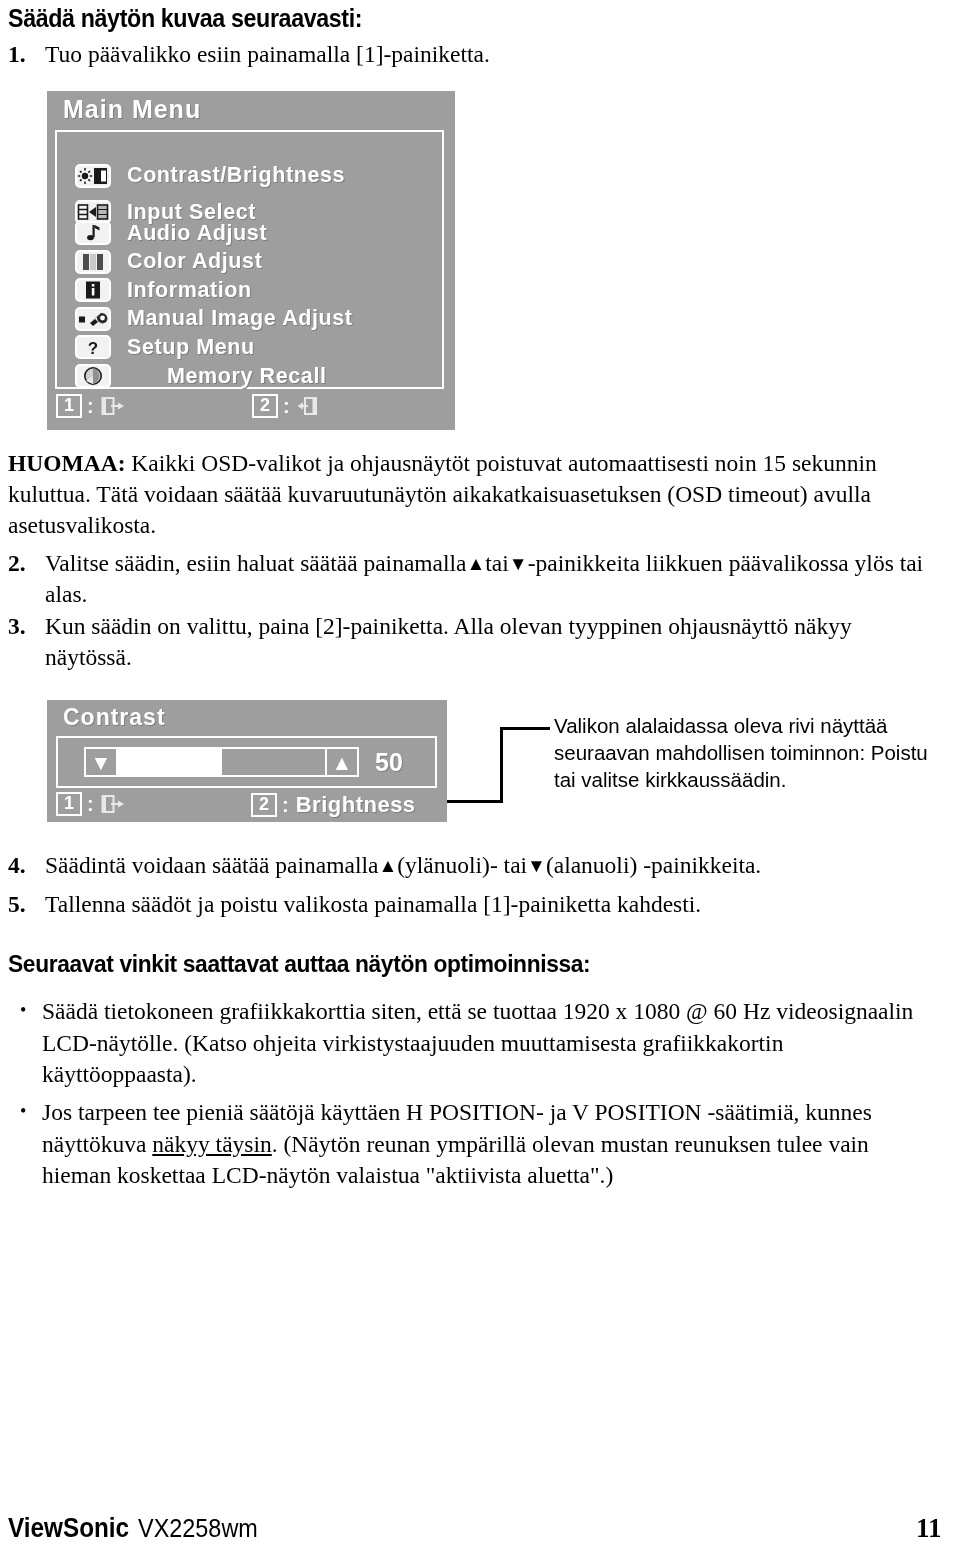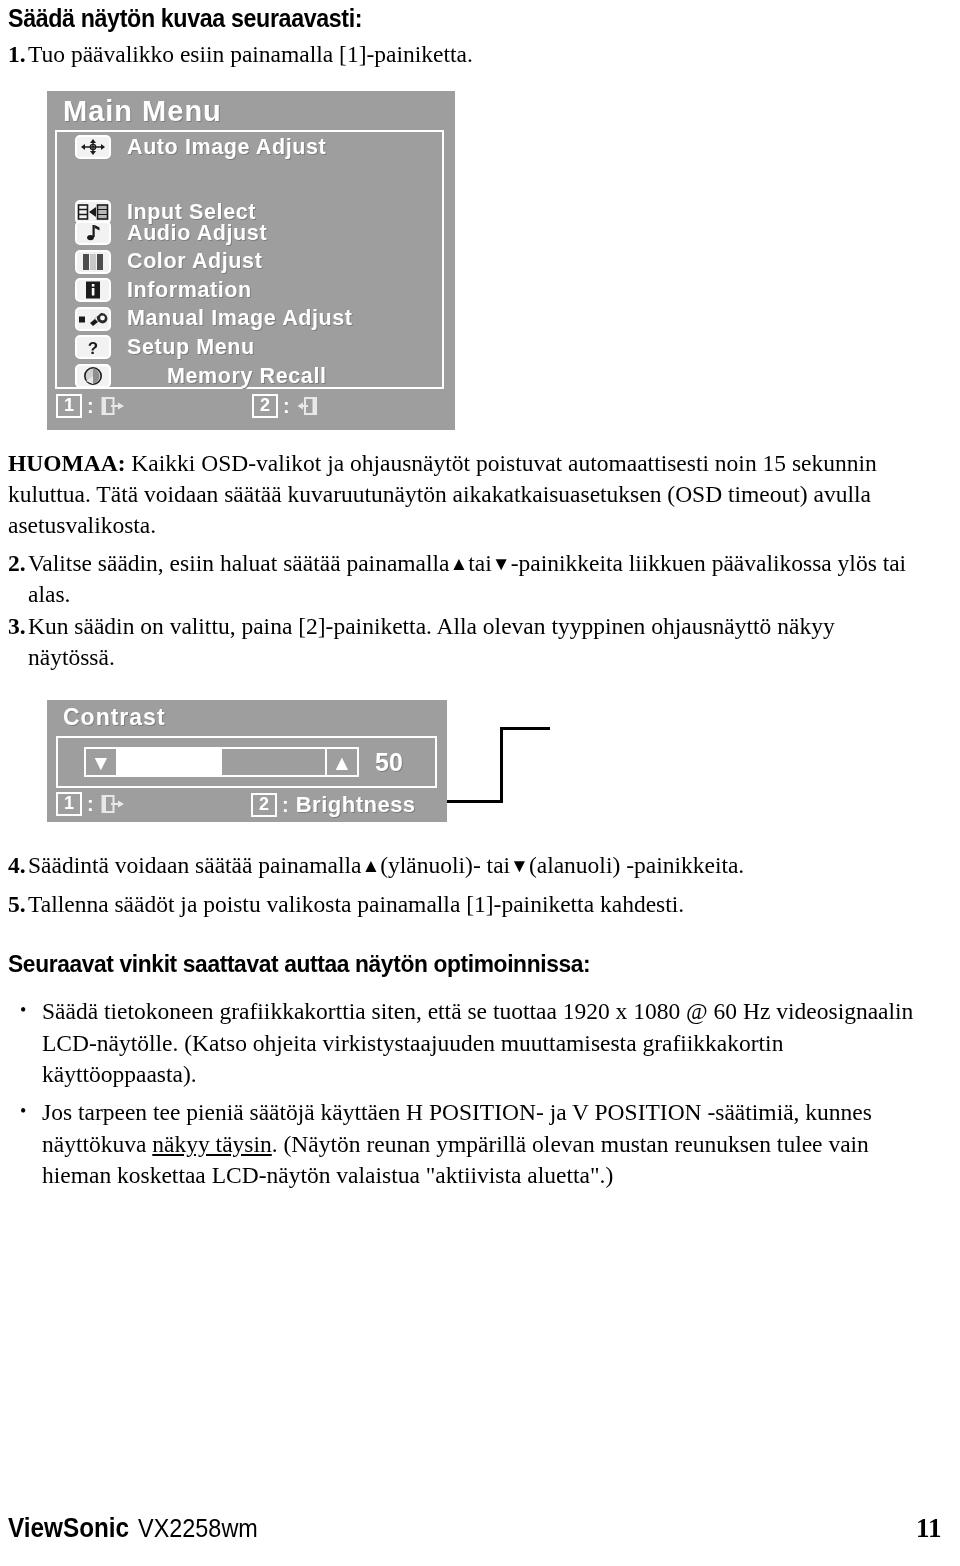--- a/index.html
+++ b/index.html
@@ -42,21 +42,21 @@
     line-height: 31px;
   }
   .step .num {
     position: absolute;
     left: 0;
     top: 0;
     font-weight: bold;
   }
   .step .body {
     display: block;
-    margin-left: 20px;
+    margin-left: 37px;
   }
 
   .para {
     position: absolute;
     font-family: "Liberation Serif", serif;
     font-size: 23.5px;
     line-height: 31px;
   }
   .para b { font-weight: bold; }
 
@@ -239,41 +239,45 @@
 
   <div class="h-bold" style="left:8px; top:4px;">Säädä näytön kuvaa seuraavasti:</div>
 
   <div class="step" style="left:8px; top:39px; width:930px;">
     <span class="num">1.</span>
     <span class="body">Tuo päävalikko esiin painamalla [1]-painiketta.</span>
   </div>
 
   <div class="osd" id="mainmenu" style="left:47px; top:91px; width:408px; height:339px;">
 
-    <div class="osd-title" style="left:16px; top:4px; font-size:29px;">Main Menu</div>
+    <div class="osd-title" style="left:16px; top:4px; font-size:25px;">Main Menu</div>
 
     <div class="osd-box" style="left:8px; top:39px; width:389px; height:259px;">
 
-      <div class="mrow" style="top:1px;">
-        <span class="micon">
-          <svg width="32" height="20" viewBox="0 0 32 20">
-            <g stroke="#1a1a1a" stroke-width="1.4" fill="none">
-              <line x1="16" y1="4" x2="16" y2="16"></line>
-              <line x1="7" y1="10" x2="25" y2="10"></line>
+
+      <div class="mrow" style="top:29.6px;">
+        <span class="micon">
+          <svg width="32" height="20" viewBox="0 0 32 20">
+            <rect x="17" y="2" width="13" height="16" fill="#1a1a1a"></rect>
+            <rect x="24" y="4.5" width="5" height="11" fill="#ffffff"></rect>
+            <circle cx="8" cy="10" r="3.2" fill="#1a1a1a"></circle>
+            <g stroke="#1a1a1a" stroke-width="1.5">
+              <line x1="8" y1="2" x2="8" y2="4.4"></line>
+              <line x1="8" y1="15.6" x2="8" y2="18"></line>
+              <line x1="0.8" y1="10" x2="3.2" y2="10"></line>
+              <line x1="12.8" y1="10" x2="15.2" y2="10"></line>
+              <line x1="3" y1="5" x2="4.6" y2="6.6"></line>
+              <line x1="11.4" y1="13.4" x2="13" y2="15"></line>
+              <line x1="13" y1="5" x2="11.4" y2="6.6"></line>
+              <line x1="4.6" y1="13.4" x2="3" y2="15"></line>
             </g>
-            <polygon points="16,2 19,6 13,6" fill="#1a1a1a"></polygon>
-            <polygon points="16,18 19,14 13,14" fill="#1a1a1a"></polygon>
-            <polygon points="4,10 8,7 8,13" fill="#1a1a1a"></polygon>
-            <polygon points="28,10 24,7 24,13" fill="#1a1a1a"></polygon>
-            <circle cx="16" cy="10" r="2.6" fill="none" stroke="#1a1a1a" stroke-width="1.4"></circle>
-          </svg>
-        </span>
-        <span class="mlabel">Auto Image Adjust</span>
-      </div>
-
+          </svg>
+        </span>
+        <span class="mlabel">Contrast/Brightness</span>
+      </div>
 
       <div class="mrow" style="top:66px;">
         <span class="micon">
           <svg width="32" height="20" viewBox="0 0 32 20">
             <rect x="1.5" y="3" width="9" height="14" fill="none" stroke="#1a1a1a" stroke-width="1.6"></rect>
             <line x1="1.5" y1="7.5" x2="10.5" y2="7.5" stroke="#1a1a1a" stroke-width="1.4"></line>
             <line x1="1.5" y1="12.5" x2="10.5" y2="12.5" stroke="#1a1a1a" stroke-width="1.4"></line>
             <polygon points="12,10 19,5 19,15" fill="#1a1a1a"></polygon>
             <rect x="20.5" y="3" width="10" height="14" fill="#b8b8b8" stroke="#1a1a1a" stroke-width="1.6"></rect>
             <line x1="20.5" y1="7.5" x2="30.5" y2="7.5" stroke="#1a1a1a" stroke-width="1.2"></line>
@@ -428,20 +432,21 @@
       <span class="keybox">2</span>
       <span class="colon">:</span>
       <span style="font-size:22px; font-weight:bold; letter-spacing:0.5px; text-shadow:1px 1px 0 #7d7d7d;">Brightness</span>
     </div>
   </div>
 
   <div class="leader" style="left:447px; top:800px; width:56px; height:3px;"></div>
   <div class="leader" style="left:500px; top:727px; width:3px; height:76px;"></div>
   <div class="leader" style="left:500px; top:727px; width:50px; height:3px;"></div>
 
+  <div class="callout-text" style="left:554px; top:712px; width:392px;">Valikon alalaidassa oleva rivi näyttää seuraavan mahdollisen toiminnon: Poistu tai valitse kirkkaussäädin.</div>
 
   <div class="step" style="left:8px; top:850px; width:930px;">
     <span class="num">4.</span>
     <span class="body"><span>Säädintä voidaan säätää painamalla</span><span class="tri">▲</span><span>(ylänuoli)- tai</span><span class="tri">▼</span><span>(alanuoli) -painikkeita.</span></span>
   </div>
 
   <div class="step" style="left:8px; top:889px; width:930px;">
     <span class="num">5.</span>
     <span class="body">Tallenna säädöt ja poistu valikosta painamalla [1]-painiketta kahdesti.</span>
   </div>

